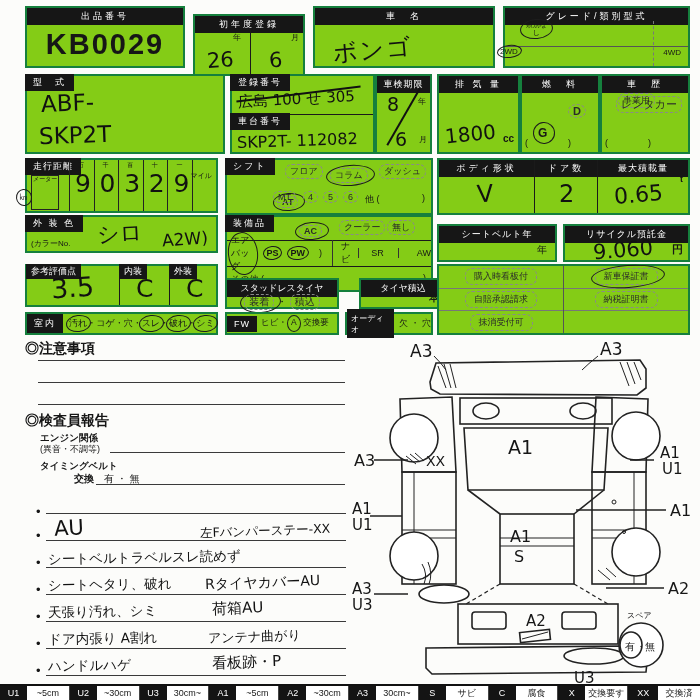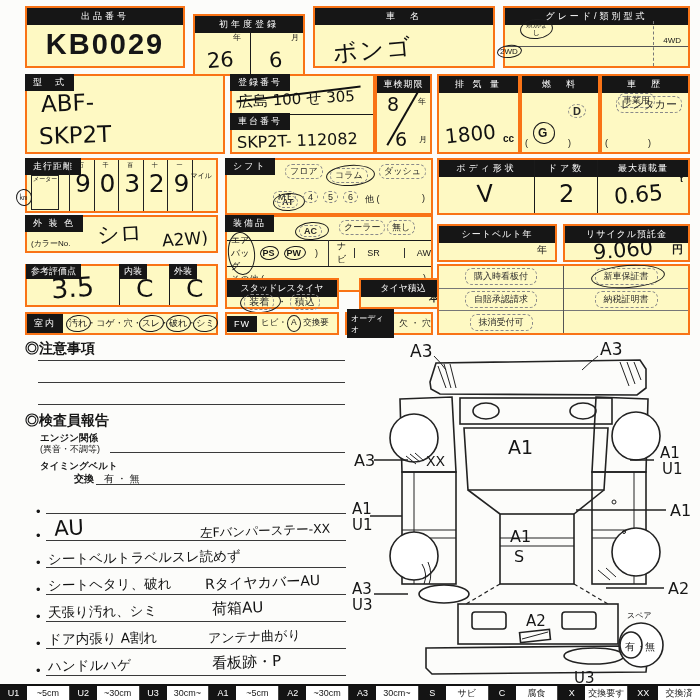--- a/index.html
+++ b/index.html
@@ -1,18 +1,18 @@
 <!DOCTYPE html>
 <html><head>
 <meta charset="utf-8">
 <style>
   html,body{margin:0;padding:0;background:#e8e8e4;}
   .sheet{position:relative;width:700px;height:700px;background:#fcfcfa;color:#161616;
          font-family:"Liberation Sans",sans-serif;overflow:hidden;}
-  .box{position:absolute;border:2px solid #f97316;background:#fef9c3;box-sizing:border-box;}
+  .box{position:absolute;border:2px solid #15803d;background:#84cc16;box-sizing:border-box;}
   .bh{background:#161616;color:#fff;font-size:9px;text-align:center;letter-spacing:3px;padding:2px 0;white-space:nowrap;overflow:hidden;}
   .bt{position:absolute;background:#161616;color:#fff;font-size:9px;padding:2px 8px;letter-spacing:2px;white-space:nowrap;}
   .hw{font-family:"DejaVu Sans",sans-serif;color:#111;}
   .abs{position:absolute;}
   .dsh{display:inline-block;border:1.2px dashed #8a8a8a;border-radius:7px;padding:0 4px;color:#2a2a2a;}
   .sel{position:relative;display:inline-block;}
   .sel::after{content:"";position:absolute;left:-5px;right:-8px;top:-4px;bottom:-4px;
               border:1.8px solid #1c1c1c;border-radius:50%;transform:rotate(-4deg);pointer-events:none;}
   .selt{position:relative;display:inline-block;}
   .selt::after{content:"";position:absolute;left:-3px;right:-4px;top:-2px;bottom:-2px;
@@ -51,21 +51,21 @@
   <div class="box" style="left:313px;top:6px;width:182px;height:62px;">
     <div class="bh">車　名</div>
     <span class="abs hw" style="left:18px;top:26px;font-size:24px;transform:rotate(-5deg);letter-spacing:2px;">ボンゴ</span>
   </div>
 
   <div class="box" style="left:503px;top:6px;width:187px;height:62px;">
     <div class="bh">グレード/類別型式</div>
     <div class="hline" style="left:0;right:0;top:38px;border-top:1.2px solid #555;"></div>
     <div class="vline" style="right:34px;top:13px;bottom:0;border-left:1.2px dashed #777;"></div>
     <span class="selt abs" style="right:5px;top:15px;font-size:8px;">2WD</span>
-    <span class="abs" style="right:7px;top:28px;font-size:8px;text-align:center;">4WD</span>
+    <span class="abs" style="right:7px;top:40px;font-size:8px;text-align:center;">4WD</span>
     <span class="selt abs" style="right:4px;bottom:4px;width:26px;font-size:7px;line-height:8px;text-align:center;">類別なし</span>
   </div>
 
   <div class="box" style="left:25px;top:74px;width:200px;height:80px;">
     <span class="bt" style="left:-2px;top:-2px;">型　式</span>
     <span class="abs hw" style="left:14px;top:14px;font-size:23px;transform:rotate(-2deg);">ABF-</span>
     <span class="abs hw" style="left:12px;top:46px;font-size:23px;transform:rotate(-2deg);">SKP2T</span>
   </div>
 
   <div class="box" style="left:230px;top:74px;width:145px;height:80px;">
@@ -182,21 +182,21 @@
     <span class="dsh abs" style="left:112px;top:3px;font-size:9px;">クーラー</span>
     <span class="dsh abs" style="left:160px;top:3px;font-size:9px;">無し</span>
     <div class="hline" style="left:0;right:0;top:23px;"></div>
     <div class="abs" style="left:0;right:0;top:23px;height:26px;display:flex;align-items:center;font-size:9px;">
       <span class="selt" style="margin-left:4px;">エアバッグ</span>
       <span class="selt" style="margin-left:12px;font-weight:bold;">PS</span>
       <span class="selt" style="margin-left:12px;font-weight:bold;">PW</span>
       <span style="margin-left:14px;">)</span>
       <span style="margin-left:10px;border-left:1.2px solid #333;padding-left:8px;">ナビ</span>
       <span style="margin-left:8px;border-left:1.2px solid #333;padding-left:12px;">SR</span>
-      <span style="margin-left:24px;border-left:1.2px solid #333;padding-left:12px;">AW</span>
+      <span style="margin-left:14px;border-left:1.2px solid #333;padding-left:18px;">AW</span>
     </div>
     <div class="hline" style="left:0;right:0;top:49px;"></div>
     <span class="abs" style="left:4px;top:56px;font-size:9px;">その他 (</span>
     <span class="abs" style="right:5px;top:56px;font-size:9px;">)</span>
   </div>
 
   <div class="box" style="left:437px;top:224px;width:120px;height:38px;">
     <div class="bh" style="letter-spacing:1px;">シートベルト年</div>
     <span class="abs" style="right:8px;bottom:3px;font-size:10px;">年</span>
   </div>

